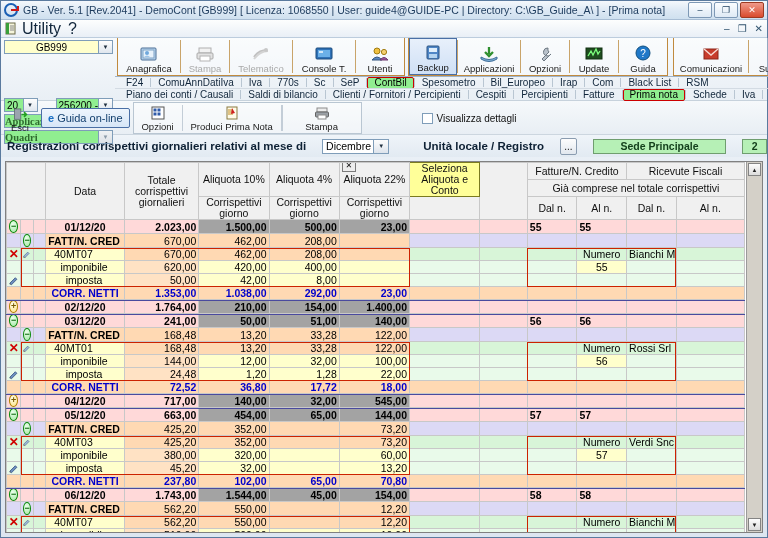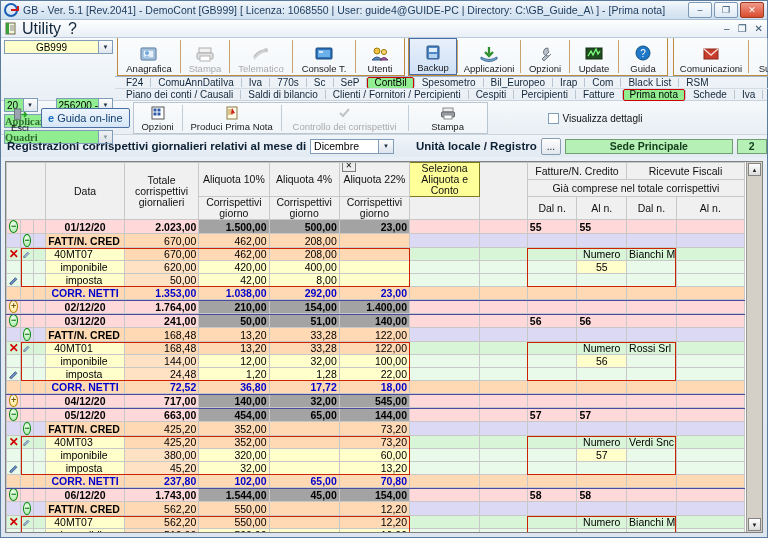--- a/index.html
+++ b/index.html
@@ -100,21 +100,21 @@
     display:flex;align-items:center;gap:3px;border:1px solid #4a6fa5;border-radius:2px;
     background:linear-gradient(#eef5fd,#d6e6f7);padding:0 6px;margin:5px 0 5px 4px;height:18px;
     align-self:center;
   }
   .guida .t{font-size:11px;color:#14406e;white-space:nowrap;}
   .chkwrap{display:flex;align-items:center;gap:4px;margin-left:60px;align-self:center;}
   .chk{width:11px;height:11px;border:1px solid #7f9db9;background:#fff;box-sizing:border-box;}
   .chklb{font-size:10px;color:#111;}
   
   .filterbar{
-    height:22px;display:flex;align-items:center;padding-left:6px;gap:4px;
+    height:22px;display:flex;align-items:center;padding-left:6px;gap:16px;
     background:linear-gradient(#eff4f9,#e2eaf2);border-top:1px solid #ccd6df;
   }
   .fl-lbl{font-size:11.5px;font-weight:bold;color:#0d2034;white-space:nowrap;}
   .combo{
     width:100px;height:15px;border:1px solid #7f9db9;background:#fff;
     display:flex;align-items:center;box-sizing:border-box;
   }
   .combo .t{flex:1;padding-left:3px;font-size:10.5px;color:#000;}
   .combo .a{
     width:14px;height:100%;border-left:1px solid #7f9db9;
@@ -511,28 +511,20 @@
         <div class="ic">
           <svg width="16" height="15" viewBox="0 0 16 15">
             <rect x="3" y="1" width="10" height="12" fill="#fffbe8" stroke="#8a7a40"></rect>
             <path d="M4 4 l5 0 M4 6 l6 0 M4 8 l5 0" stroke="#c08a20" stroke-width="1"></path>
             <path d="M8 2 l3 5 -4 1z" fill="#d02020"></path>
           </svg>
         </div>
         <div class="lb">Produci  Prima Nota</div>
       </div>
       <div class="sepgrey"></div>
-      <div class="tbtn dis" style="width:126px">
-        <div class="ic">
-          <svg width="16" height="15" viewBox="0 0 16 15">
-            <path d="M3 7 l3 3 6-7" stroke="#c2c2c2" stroke-width="2" fill="none"></path>
-          </svg>
-        </div>
-        <div class="lb">Controllo dei corrispettivi</div>
-      </div>
       <div class="sepgrey"></div>
       <div class="tbtn" style="width:78px">
         <div class="ic">
           <svg width="16" height="15" viewBox="0 0 16 15">
             <rect x="3" y="2" width="10" height="4" fill="#ececec" stroke="#8b8b8b"></rect>
             <rect x="1.5" y="6" width="13" height="5" rx="1" fill="#9aa0a6" stroke="#626262"></rect>
             <rect x="4" y="9" width="8" height="4" fill="#fff" stroke="#8b8b8b"></rect>
           </svg>
         </div>
         <div class="lb">Stampa</div>

